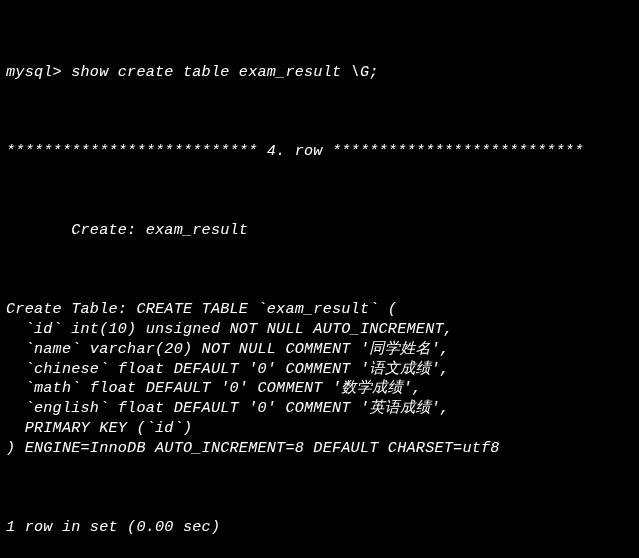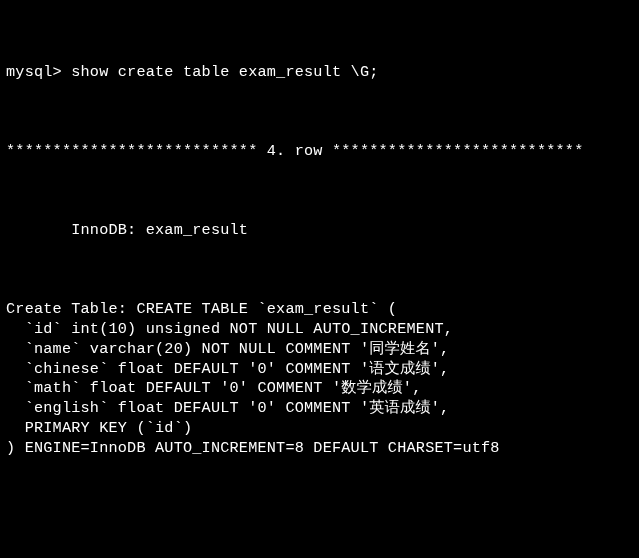--- a/index.html
+++ b/index.html
@@ -11,35 +11,36 @@
     font-size: 15.2px;
     line-height: 1.3;
     letter-spacing: 0.2px;
   }
   .terminal {
     padding: 4px 6px;
     white-space: pre;
     width: 639px;
     box-sizing: border-box;
   }
-  .line { white-space: pre; }
+  .line { white-space: pre; font-style: italic; }
 </style>
 </head>
 <body>
 
 <div class="terminal">
 
   <div class="line"><span>mysql&gt; </span><span>show create table exam_result \G;</span></div>
 
   <div class="line">*************************** 4. row ***************************</div>
 
-  <div class="line"><span>       InnoDB: </span><span>exam_result</span></div>
+  <div class="line"><span>       Create: </span><span>exam_result</span></div>
 
   <div id="create-block"><div class="line">Create Table: CREATE TABLE `exam_result` (</div><div class="line">  `id` int(10) unsigned NOT NULL AUTO_INCREMENT,</div><div class="line">  `name` varchar(20) NOT NULL COMMENT '同学姓名',</div><div class="line">  `chinese` float DEFAULT '0' COMMENT '语文成绩',</div><div class="line">  `math` float DEFAULT '0' COMMENT '数学成绩',</div><div class="line">  `english` float DEFAULT '0' COMMENT '英语成绩',</div><div class="line">  PRIMARY KEY (`id`)</div><div class="line">) ENGINE=InnoDB AUTO_INCREMENT=8 DEFAULT CHARSET=utf8</div></div>
 
+  <div class="line">1 row in set (0.00 sec)</div>
   <div class="line"></div>
   
   
   <div class="line"></div>
 
   
 
   
 
   

